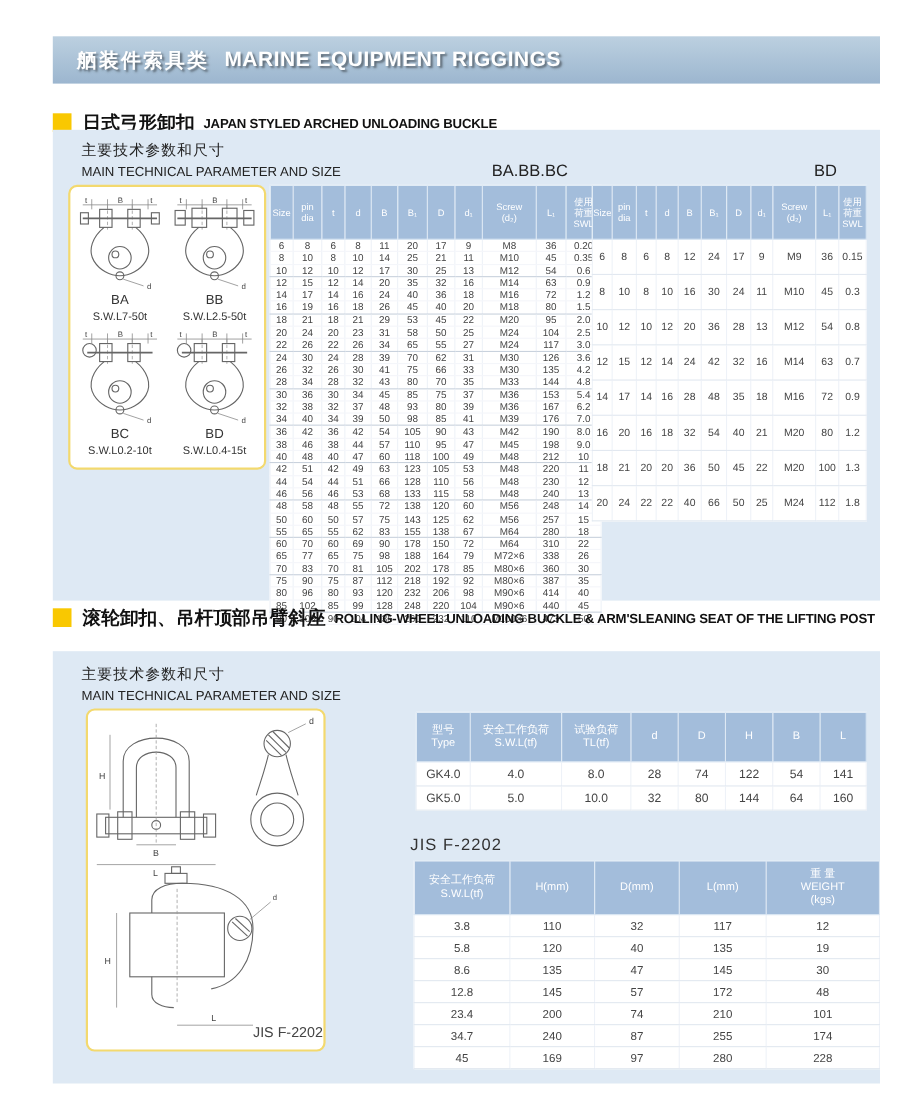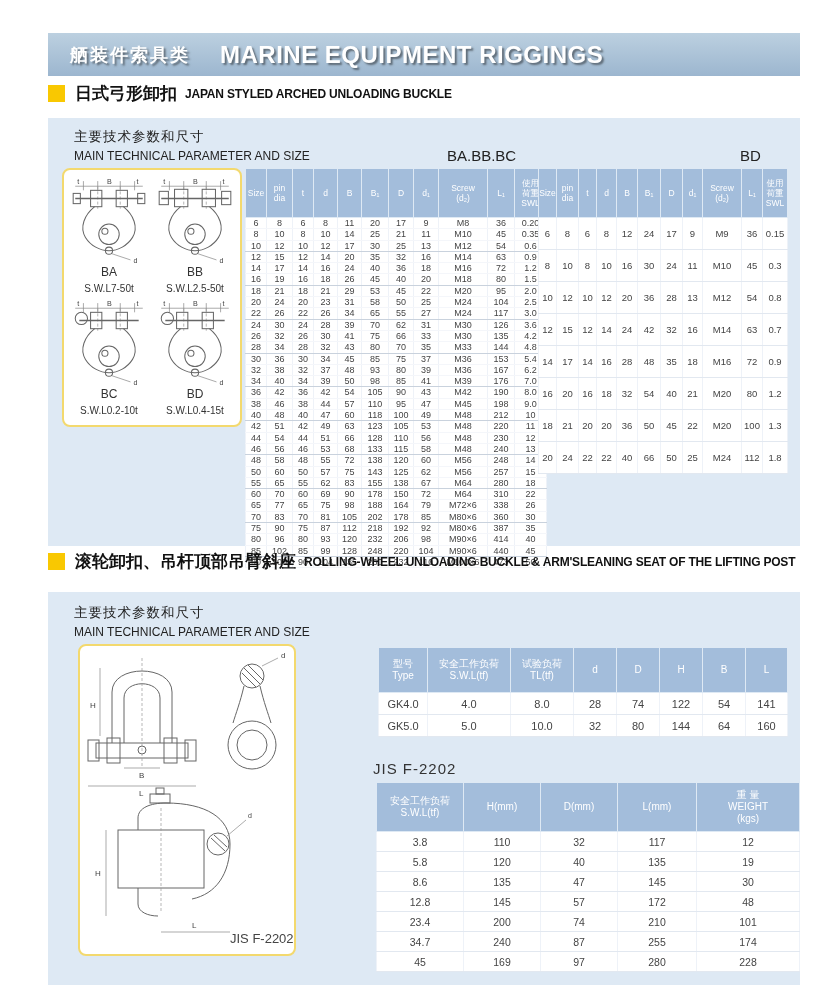--- a/index.html
+++ b/index.html
@@ -5,21 +5,21 @@
   html,body{margin:0;padding:0;background:#fff;}
   .page{position:relative;width:830px;height:1000px;background:#ffffff;overflow:hidden;
         font-family:"Liberation Sans", sans-serif;}
 
   
   .band{position:absolute;left:48px;top:33px;width:752px;height:43px;
         background:linear-gradient(#bcd0e0,#9cb6cf);
         display:flex;align-items:center;padding-left:22px;box-sizing:border-box;}
   .band .zh{font-size:18px;font-weight:bold;color:#fff;letter-spacing:2px;
             text-shadow:2px 2px 2px rgba(80,90,100,.85);}
-  .band .en{font-size:24px;font-weight:bold;color:#fff;margin-left:30px;letter-spacing:.5px;
+  .band .en{font-size:19px;font-weight:bold;color:#fff;margin-left:14px;letter-spacing:.5px;
             text-shadow:2px 2px 2px rgba(80,90,100,.85);}
 
   
   .sec-head{position:absolute;left:48px;display:flex;align-items:center;}
   .sq{width:17px;height:17px;background:#f9c801;flex:0 0 auto;}
   .sec-head .zh{font-size:17px;font-weight:bold;color:#111;margin:0 8px 0 10px;white-space:nowrap;}
   .sec-head .en{font-size:12px;font-weight:bold;color:#111;white-space:nowrap;letter-spacing:-0.2px;}
 
   
   .panel{position:absolute;left:48px;width:752px;background:#dee9f4;}
@@ -89,21 +89,21 @@
 </head>
 <body>
 
 <div class="page">
 
   <div class="band">
     <span class="zh">舾装件索具类</span>
     <span class="en">MARINE EQUIPMENT RIGGINGS</span>
   </div>
 
-  <div class="sec-head" style="top:82px;">
+  <div class="sec-head" style="top:100px;">
     <span class="sq"></span>
     <span class="zh">日式弓形卸扣</span>
     <span class="en">JAPAN STYLED ARCHED  UNLOADING BUCKLE</span>
   </div>
 
   <div class="panel" style="top:118px;height:428px;">
 
     <div class="param" style="top:10px;">
       <div class="zh">主要技术参数和尺寸</div>
       <div class="en">MAIN TECHNICAL PARAMETER AND SIZE</div>

